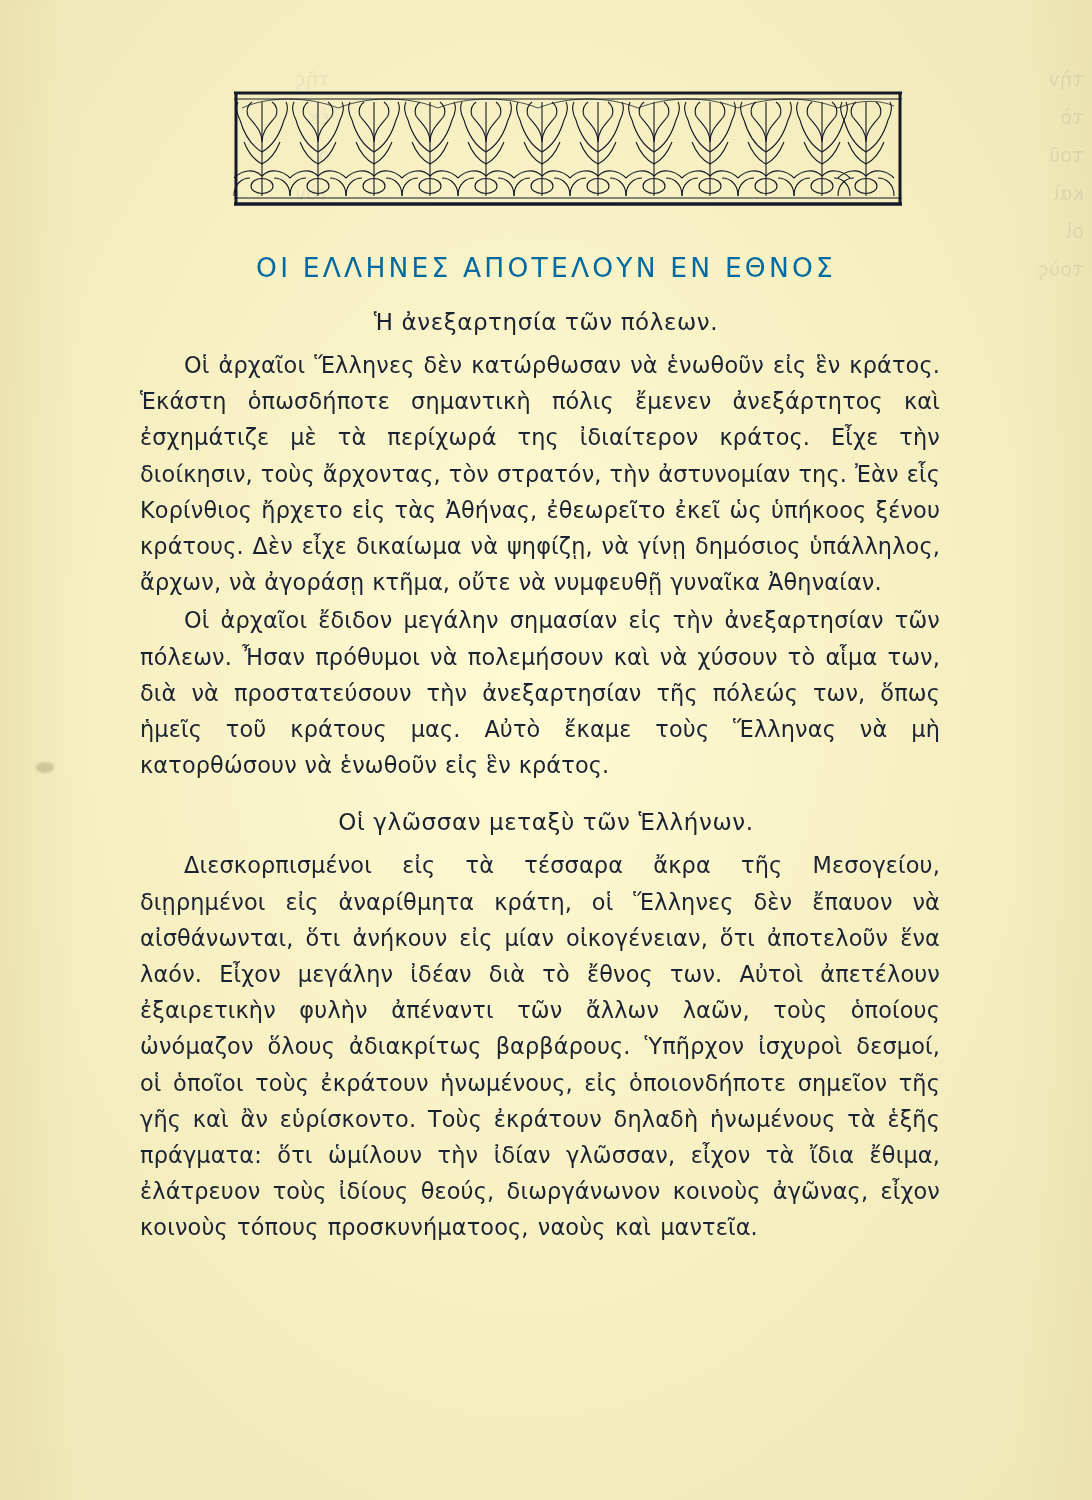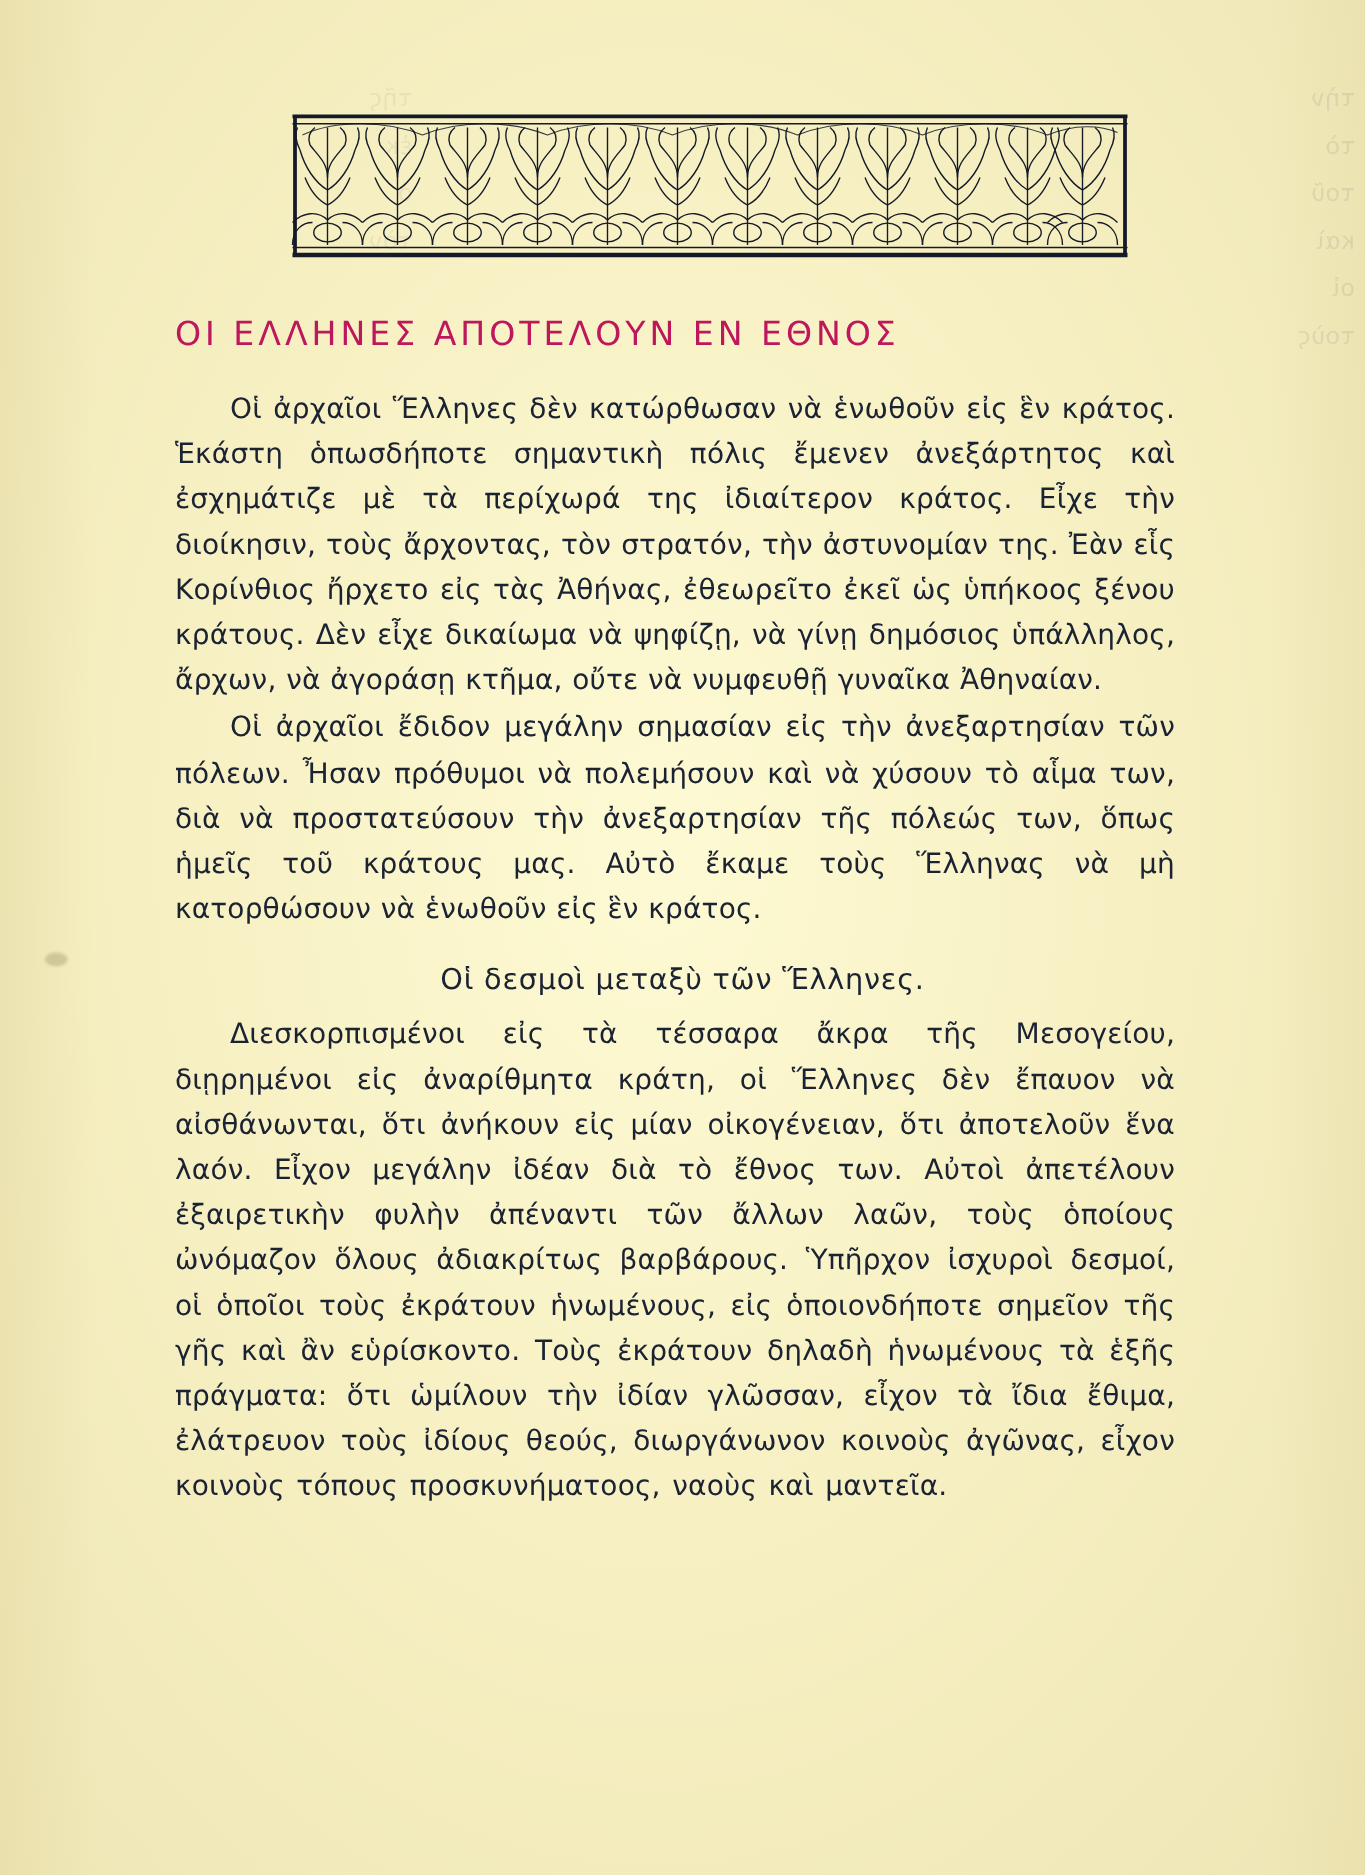--- a/index.html
+++ b/index.html
@@ -85,23 +85,23 @@
     left: 140px;
     top: 252px;
     width: 812px;
     color: #1d2433;
   }
 
   h1.chapter-title {
     font-size: 26.5px;
     font-weight: 400;
     letter-spacing: 3.2px;
-    text-align: left;
+    text-align: center;
     margin: 0 0 26px 0;
-    color: #be185d;
+    color: #0369a1;
   }
 
   h2.section-title {
     font-size: 23px;
     font-weight: 400;
     text-align: center;
     margin: 0 0 12px 0;
     letter-spacing: 0.6px;
     color: #1b2232;
   }
@@ -184,20 +184,21 @@
       </g>
       <g stroke="#141a27" fill="none" stroke-width="0.9" opacity="0.85">
         <path d="M14 22 C40 10 80 10 110 22 C140 10 180 10 210 22 C240 10 280 10 310 22 C340 10 380 10 410 22 C440 10 480 10 510 22 C540 10 580 10 610 22 C632 13 652 14 666 20"></path>
       </g>
     </svg>
   </div>
 
   <div class="textblock">
     <h1 class="chapter-title">ΟΙ ΕΛΛΗΝΕΣ ΑΠΟΤΕΛΟΥΝ ΕΝ ΕΘΝΟΣ</h1>
 
+    <h2 class="section-title">Ἡ ἀνεξαρτησία τῶν πόλεων.</h2>
     <p class="para">Οἱ ἀρχαῖοι Ἕλληνες δὲν κατώρθωσαν νὰ ἑνωθοῦν εἰς ἓν κράτος. Ἑκάστη ὁπωσδήποτε σημαντικὴ πόλις ἔμενεν ἀνεξάρτητος καὶ ἐσχημάτιζε μὲ τὰ περίχωρά της ἰδιαίτερον κράτος. Εἶχε τὴν διοίκησιν, τοὺς ἄρχοντας, τὸν στρατόν, τὴν ἀστυνομίαν της. Ἐὰν εἷς Κορίνθιος ἤρχετο εἰς τὰς Ἀθήνας, ἐθεωρεῖτο ἐκεῖ ὡς ὑπήκοος ξένου κράτους. Δὲν εἶχε δικαίωμα νὰ ψηφίζῃ, νὰ γίνῃ δημόσιος ὑπάλληλος, ἄρχων, νὰ ἀγοράσῃ κτῆμα, οὔτε νὰ νυμφευθῇ γυναῖκα Ἀθηναίαν.</p>
     <p class="para">Οἱ ἀρχαῖοι ἔδιδον μεγάλην σημασίαν εἰς τὴν ἀνεξαρτησίαν τῶν πόλεων. Ἦσαν πρόθυμοι νὰ πολεμήσουν καὶ νὰ χύσουν τὸ αἷμα των, διὰ νὰ προστατεύσουν τὴν ἀνεξαρτησίαν τῆς πόλεώς των, ὅπως ἡμεῖς τοῦ κράτους μας. Αὐτὸ ἔκαμε τοὺς Ἕλληνας νὰ μὴ κατορθώσουν νὰ ἑνωθοῦν εἰς ἓν κράτος.</p>
 
-    <h2 class="section-title second">Οἱ δεσμοὶ μεταξὺ τῶν Ἕλληνες.</h2>
+    <h2 class="section-title second">Οἱ γλῶσσαν μεταξὺ τῶν Ἑλλήνων.</h2>
     <p class="para spaced">Διεσκορπισμένοι εἰς τὰ τέσσαρα ἄκρα τῆς Μεσογείου, διῃρημένοι εἰς ἀναρίθμητα κράτη, οἱ Ἕλληνες δὲν ἔπαυον νὰ αἰσθάνωνται, ὅτι ἀνήκουν εἰς μίαν οἰκογένειαν, ὅτι ἀποτελοῦν ἕνα λαόν. Εἶχον μεγάλην ἰδέαν διὰ τὸ ἔθνος των. Αὐτοὶ ἀπετέλουν ἐξαιρετικὴν φυλὴν ἀπέναντι τῶν ἄλλων λαῶν, τοὺς ὁποίους ὠνόμαζον ὅλους ἀδιακρίτως βαρβάρους. Ὑπῆρχον ἰσχυροὶ δεσμοί, οἱ ὁποῖοι τοὺς ἐκράτουν ἡνωμένους, εἰς ὁποιονδήποτε σημεῖον τῆς γῆς καὶ ἂν εὑρίσκοντο. Τοὺς ἐκράτουν δηλαδὴ ἡνωμένους τὰ ἑξῆς πράγματα: ὅτι ὡμίλουν τὴν ἰδίαν γλῶσσαν, εἶχον τὰ ἴδια ἔθιμα, ἐλάτρευον τοὺς ἰδίους θεούς, διωργάνωνον κοινοὺς ἀγῶνας, εἶχον κοινοὺς τόπους προσκυνήματοος, ναοὺς καὶ μαντεῖα.</p>
   </div>
 
 </div>
 
 </body></html>

